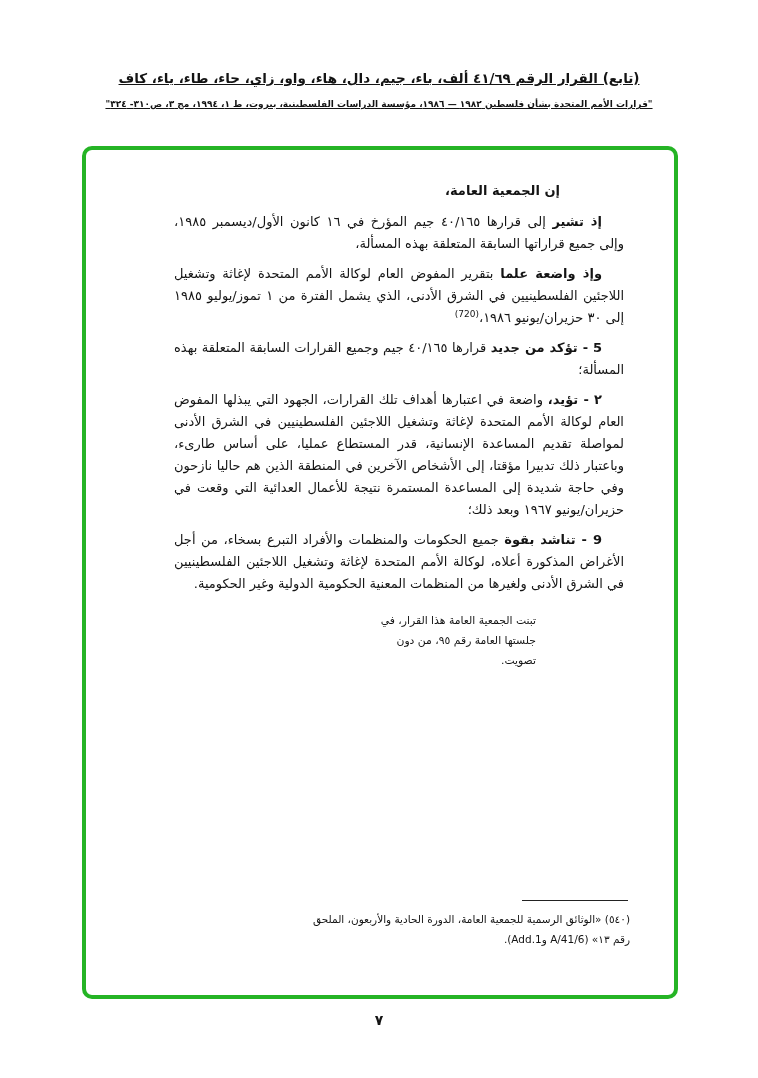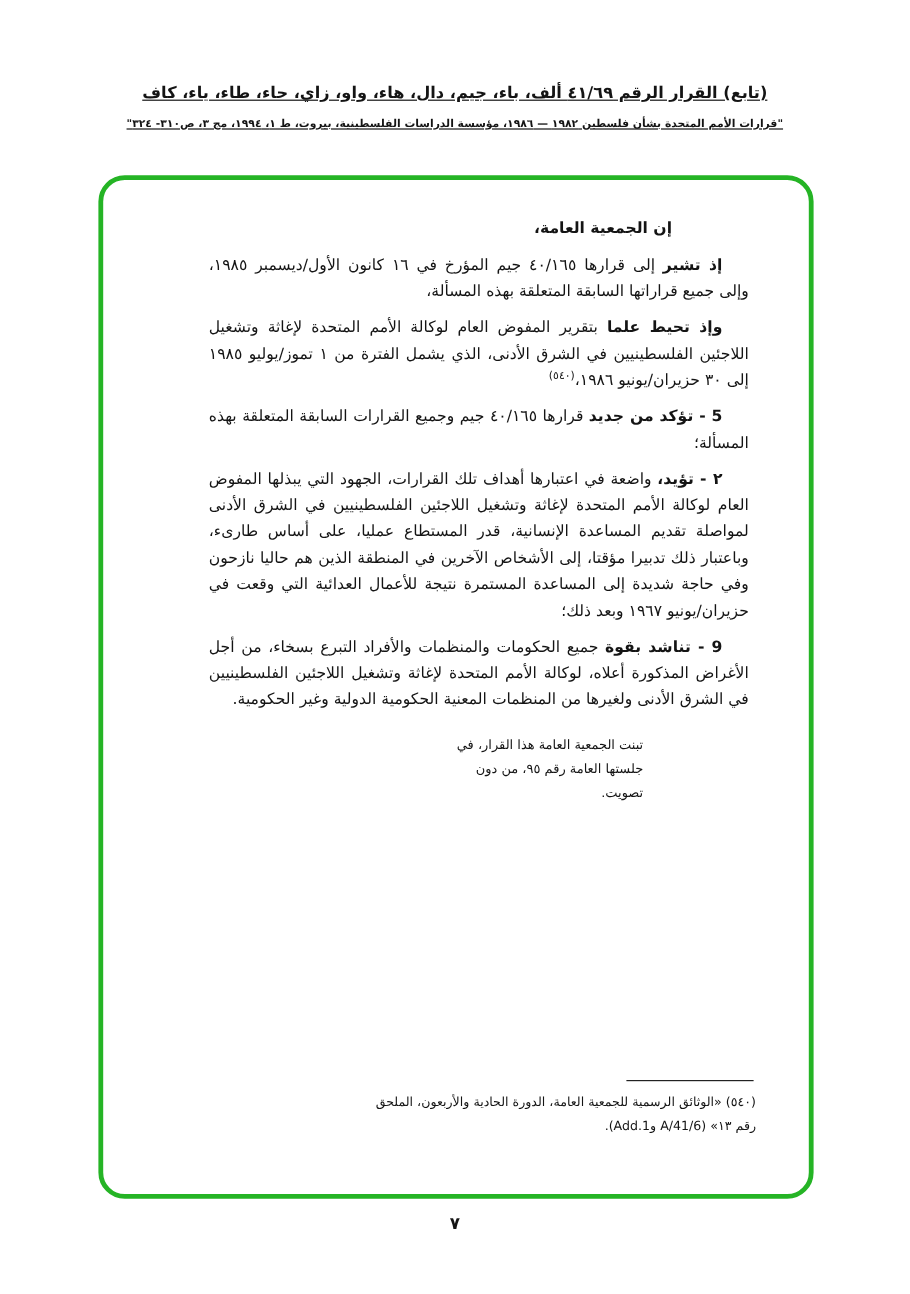--- a/index.html
+++ b/index.html
@@ -14,21 +14,21 @@
     background: var(--background, #ffffff); overflow: hidden;
   }
   .doc-header {
     position: absolute; top: 70px; left: 0; width: 100%;
     text-align: center; direction: rtl; text-decoration: underline;
   }
   .doc-title { font-size: 13.5px; font-weight: bold; }
   .doc-source { margin-top: 13px; font-size: 9px; font-weight: bold; }
   .green-box {
     position: absolute; left: 82px; top: 146px; width: 596px; height: 853px;
-    border: 4px solid var(--box-border, #25b425); border-radius: 22px;
+    border: 4px solid var(--box-border, #25b425); border-radius: 10px;
     background: #ffffff;
   }
   .box-content {
     position: relative; height: 100%;
     padding: 30px 50px 0 46px;
     direction: rtl; text-align: justify;
     font-size: 13px; line-height: 22px;
   }
   .opening { text-indent: 64px; margin-bottom: 9px; font-weight: bold; }
   .para { margin-bottom: 8px; text-indent: 22px; margin-left: 42px; }
@@ -65,21 +65,21 @@
 
       <p class="opening">
         <span>إن الجمعية العامة،</span>
       </p>
 
       <p class="para">
         <b>إذ تشير</b><span> إلى قرارها ٤٠/١٦٥ جيم المؤرخ في ١٦ كانون الأول/ديسمبر ١٩٨٥، وإلى جميع قراراتها السابقة المتعلقة بهذه المسألة،</span>
       </p>
 
       <p class="para">
-        <b>وإذ تحيط علما</b><span> بتقرير المفوض العام لوكالة الأمم المتحدة لإغاثة وتشغيل اللاجئين الفلسطينيين في الشرق الأدنى، الذي يشمل الفترة من ١ تموز/يوليو ١٩٨٥ إلى ٣٠ حزيران/يونيو ١٩٨٦،</span><sup class="fn-marker">(٥٤٠)</sup>
+        <b>وإذ واضعة علما</b><span> بتقرير المفوض العام لوكالة الأمم المتحدة لإغاثة وتشغيل اللاجئين الفلسطينيين في الشرق الأدنى، الذي يشمل الفترة من ١ تموز/يوليو ١٩٨٥ إلى ٣٠ حزيران/يونيو ١٩٨٦،</span><sup class="fn-marker">(720)</sup>
       </p>
 
 
       <p class="para">
         <b>5 - تؤكد من جديد</b><span> قرارها ٤٠/١٦٥ جيم وجميع القرارات السابقة المتعلقة بهذه المسألة؛</span>
       </p>
 
       <p class="para">
         <b>٢ - تؤيد،</b><span> واضعة في اعتبارها أهداف تلك القرارات، الجهود التي يبذلها المفوض العام لوكالة الأمم المتحدة لإغاثة وتشغيل اللاجئين الفلسطينيين في الشرق الأدنى لمواصلة تقديم المساعدة الإنسانية، قدر المستطاع عمليا، على أساس طارىء، وباعتبار ذلك تدبيرا مؤقتا، إلى الأشخاص الآخرين في المنطقة الذين هم حاليا نازحون وفي حاجة شديدة إلى المساعدة المستمرة نتيجة للأعمال العدائية التي وقعت في حزيران/يونيو ١٩٦٧ وبعد ذلك؛</span>
       </p>

